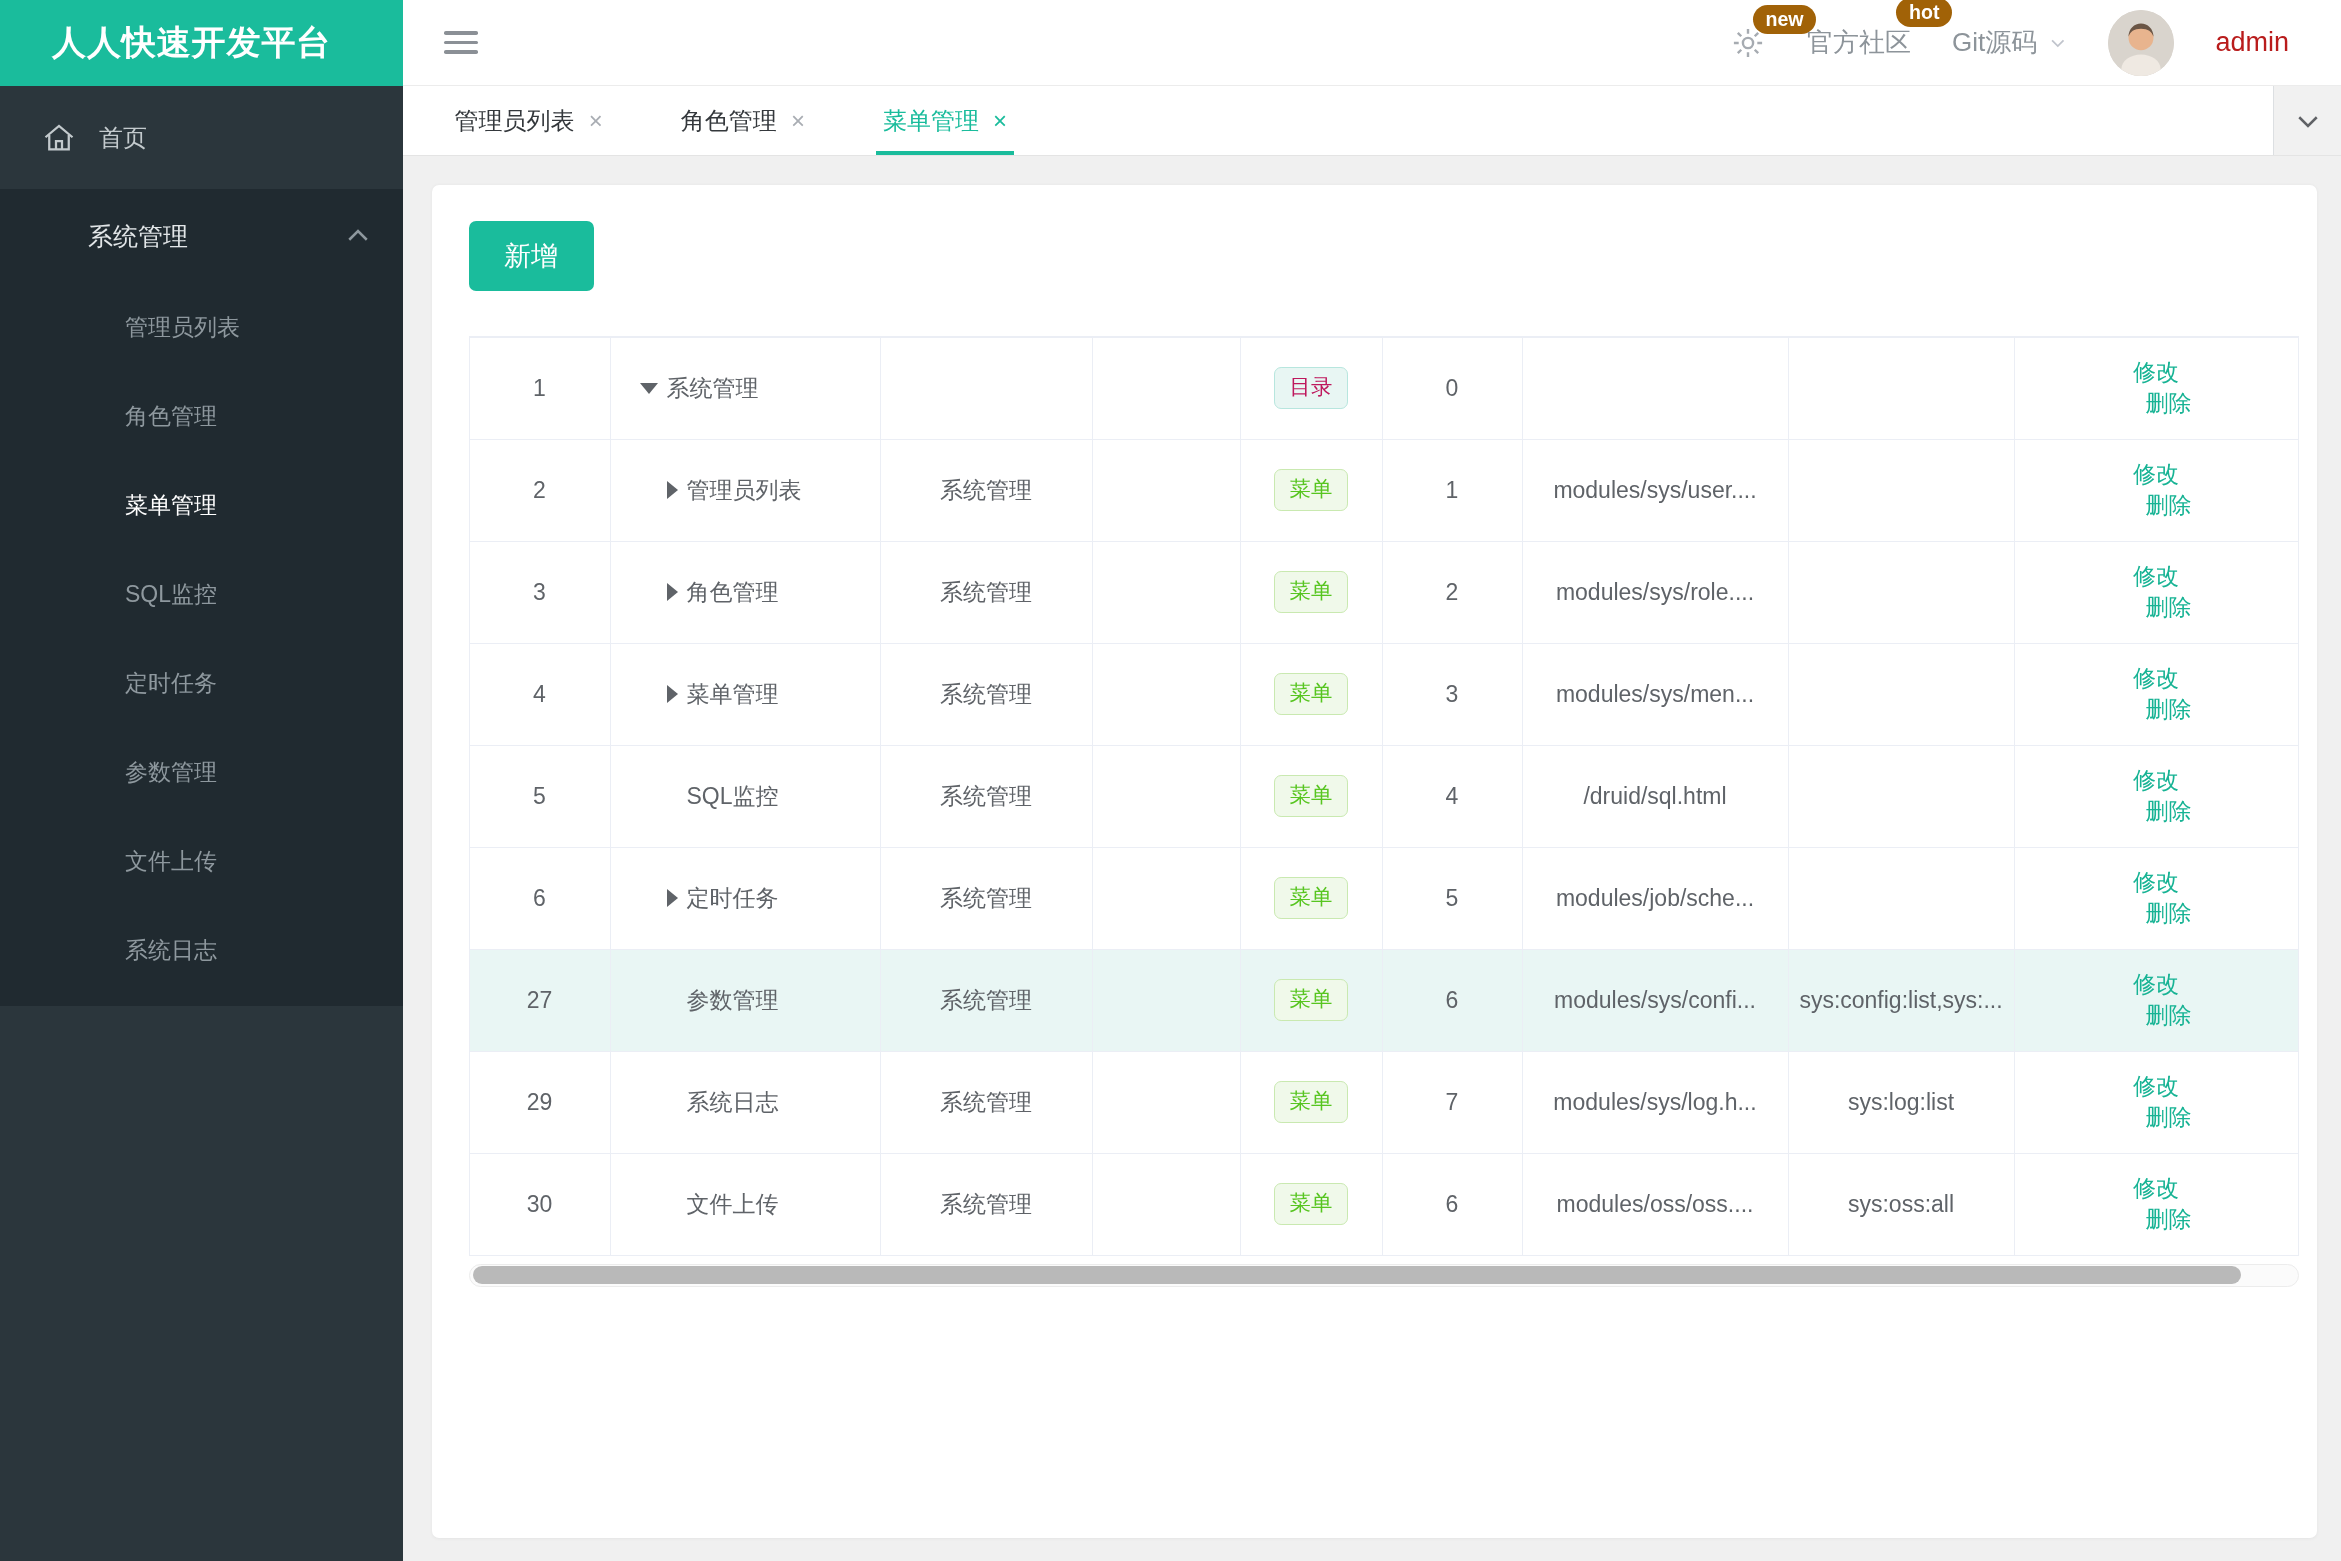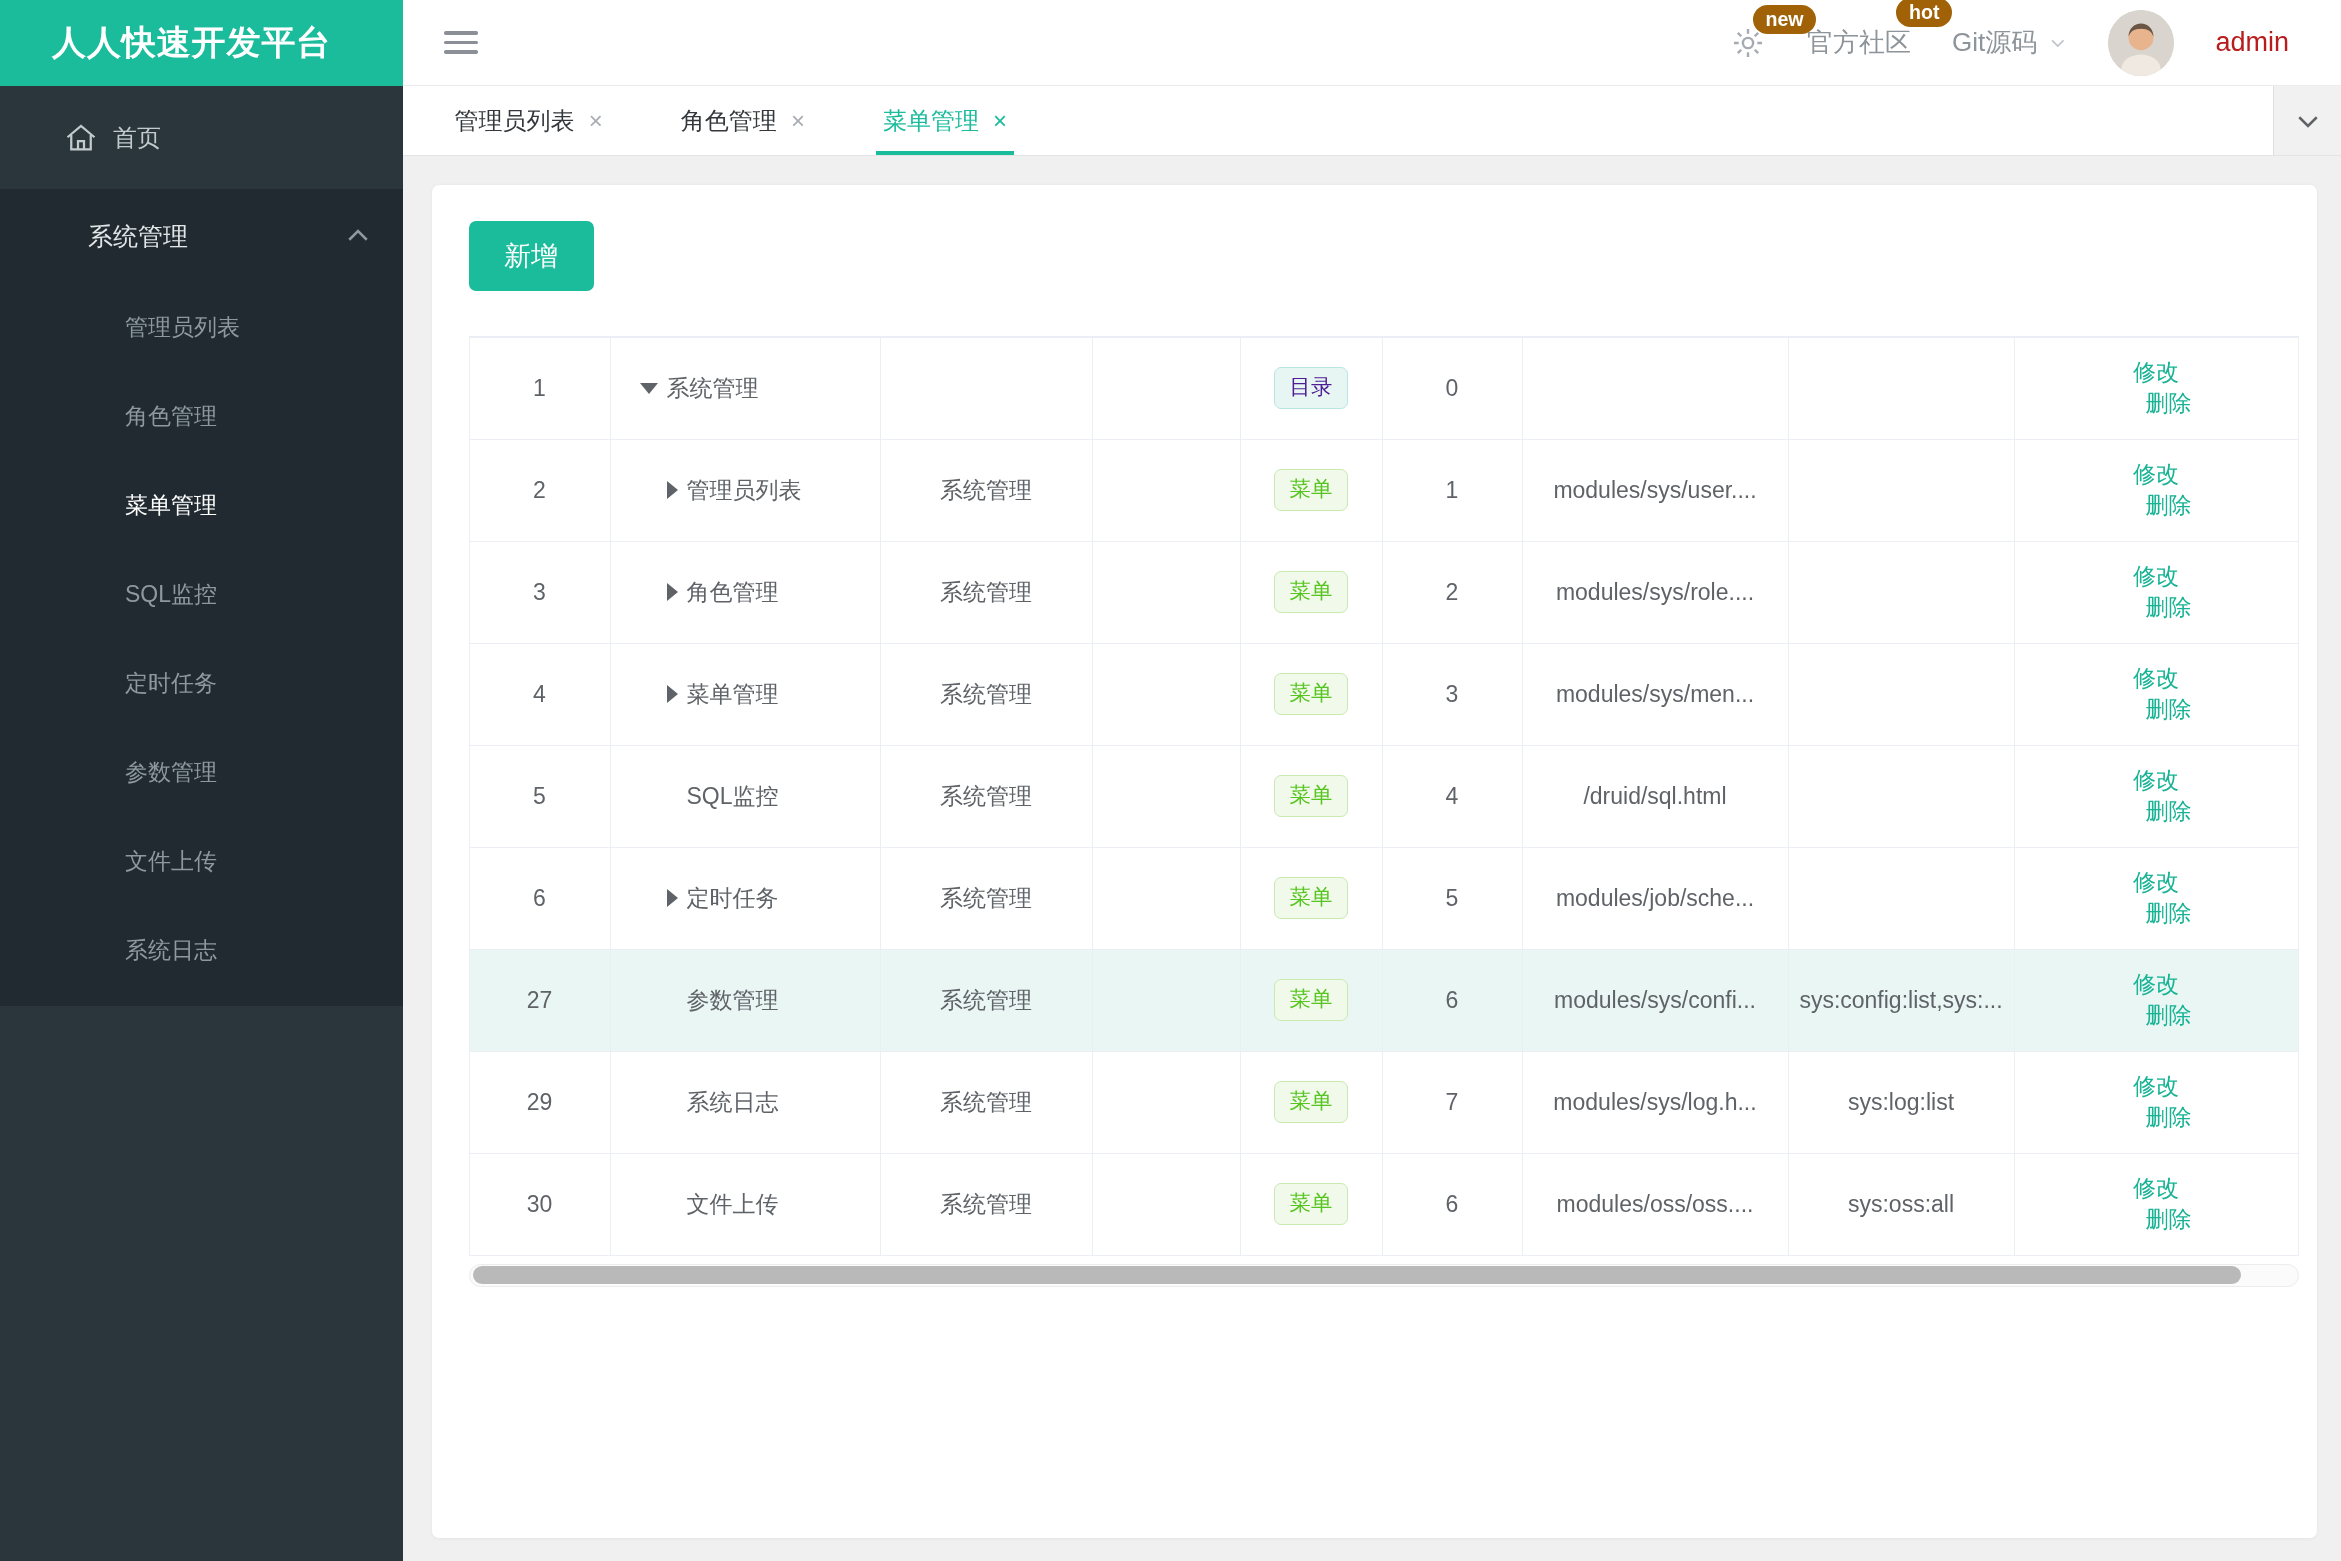--- a/index.html
+++ b/index.html
@@ -17,21 +17,21 @@
   .gear-wrap svg { width:36px; height:36px; }
   .pill-badge { position:absolute; top:-19.6px; left:23px; background:#a16207; color:#fff; font-size:19.6px; font-weight:bold; padding:2.7px 12.5px; border-radius:890px; line-height:1.2; white-space:nowrap; }
   .top-link { position:relative; font-size:26px; color:#8d949a; cursor:pointer; }
   .top-link .pill-badge { top:-27px; left:auto; right:-41px; }
   .git-wrap { display:flex; align-items:center; gap:10.7px; font-size:26px; color:#8d949a; cursor:pointer; }
   .avatar { width:66px; height:66px; border-radius:50%; overflow:hidden; background:#d9d4cd; flex:0 0 auto; }
   .username { font-size:27px; color:#b91c1c; }
 
   
   .sidebar { background:#2b363c; overflow:hidden; }
-  .home-item { height:103px; display:flex; align-items:center; gap:14px; padding-left:63px; font-size:24px; color:#c3cacd; cursor:pointer; }
+  .home-item { height:103px; display:flex; align-items:center; gap:22px; padding-left:41px; font-size:24px; color:#c3cacd; cursor:pointer; }
   .home-item svg { width:36px; height:36px; }
   .menu-group { background:#202a30; padding-bottom:10.7px; }
   .group-header { height:94px; display:flex; align-items:center; padding:0 30px 0 88px; font-size:25px; color:#e2e6e8; cursor:pointer; }
   .group-header svg { margin-left:auto; width:30px; height:30px; }
   .sub-item { height:89px; display:flex; align-items:center; padding-left:125px; font-size:23px; color:#8e989e; cursor:pointer; }
   .sub-item.active { color:#ffffff; }
 
   
   .main { display:flex; flex-direction:column; background:#f0f0f0; }
   .tabbar { height:70px; background:#fff; border-bottom:0.9px solid #e4e4e4; display:flex; align-items:stretch; flex:0 0 auto; }
@@ -169,21 +169,21 @@
           <div id="table-body">
               <div class="trow">
                 <div class="td">1</div>
                 <div class="td name" style="padding-left: 29px;">
                   <div class="tri-down"></div>
                   <div class="">系统管理</div>
                 </div>
                 <div class="td"></div>
                 <div class="td"></div>
                 <div class="td">
-                  <div class="type-badge" style="color: #4c1d95; background: rgb(232, 246, 243); border-color: rgb(183, 230, 222);">目录</div>
+                  <div class="type-badge" style="color: #be185d; background: rgb(232, 246, 243); border-color: rgb(183, 230, 222);">目录</div>
                 </div>
                 <div class="td">0</div>
                 <div class="td"></div>
                 <div class="td"></div>
                 <div class="td">
                   <div class="op-link">修改</div>
                   <div class="op-link">删除</div>
                 </div>
               </div>
               <div class="trow">

